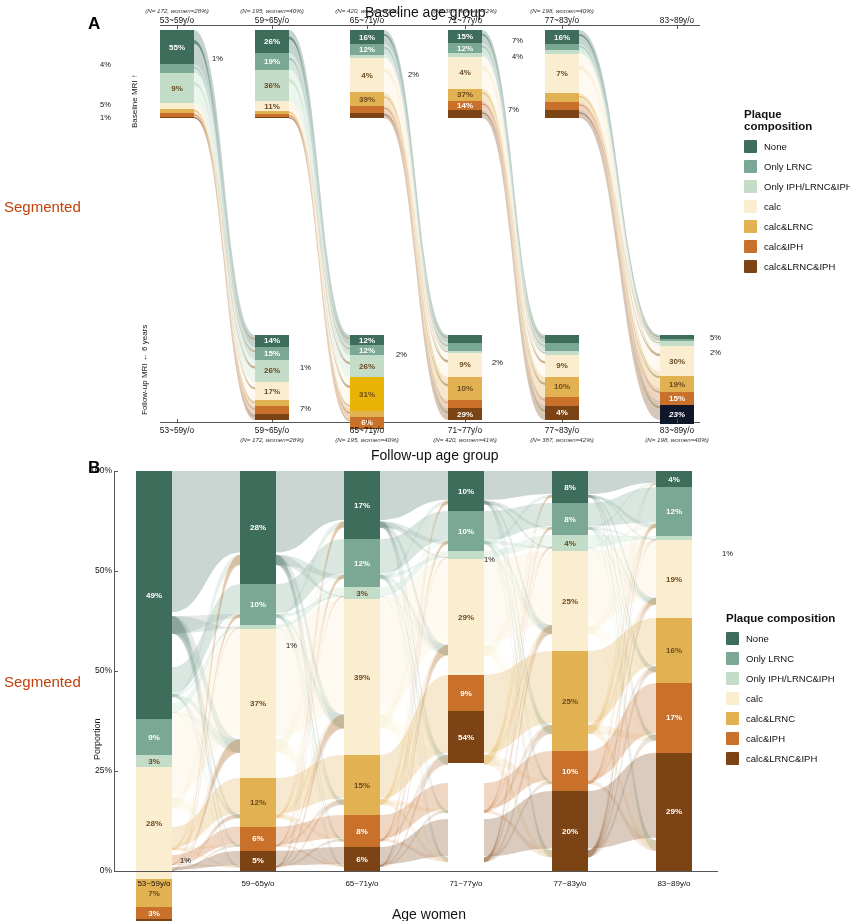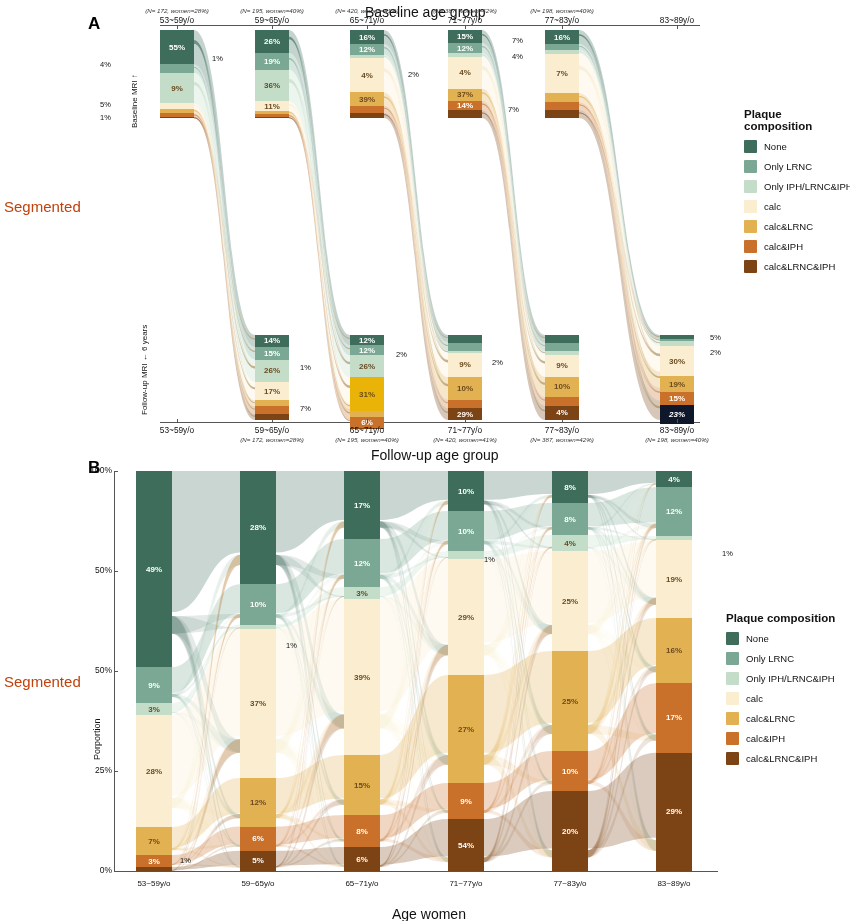--- a/index.html
+++ b/index.html
@@ -807,21 +807,21 @@
       <path d="M470,328 C504,328 504,289.63265306122446 538,289.63265306122446 L538,374.85714285714283 C504,374.85714285714283 504,385.6 470,385.6 Z" fill="#7c4415" opacity="0.28"></path>
       <path d="M470,387.2 C504,387.2 504,20.081632653061227 538,20.081632653061227 L538,21.551020408163268 C504,21.551020408163268 504,394.4 470,394.4 Z" fill="#7c4415" opacity="0.14"></path>
       <path d="M470,387.2 C504,387.2 504,60.57142857142857 538,60.57142857142857 L538,64.9795918367347 C504,64.9795918367347 504,394.4 470,394.4 Z" fill="#7c4415" opacity="0.14"></path>
       <path d="M470,387.2 C504,387.2 504,76.3265306122449 538,76.3265306122449 L538,77.12653061224489 C504,77.12653061224489 504,394.4 470,394.4 Z" fill="#7c4415" opacity="0.14"></path>
       <path d="M470,387.2 C504,387.2 504,134.77551020408163 538,134.77551020408163 L538,141.75510204081633 C504,141.75510204081633 504,394.4 470,394.4 Z" fill="#7c4415" opacity="0.14"></path>
       <path d="M470,387.2 C504,387.2 504,203.265306122449 538,203.265306122449 L538,209.14285714285717 C504,209.14285714285717 504,394.4 470,394.4 Z" fill="#7c4415" opacity="0.14"></path>
       <path d="M470,387.2 C504,387.2 504,271.59183673469386 538,271.59183673469386 L538,277.83673469387753 C504,277.83673469387753 504,394.4 470,394.4 Z" fill="#7c4415" opacity="0.14"></path>
     </svg>
   <div id="b-bars">
       <div class="bar" style="left: 18px; top: 8px; height: 400px; width: 36px;">
-        <div class="seg" style="height: 196px; background: rgb(63, 109, 92);">
+        <div class="seg" style="height: 248px; background: rgb(63, 109, 92);">
           <span>49%</span>
         </div>
         <div class="seg" style="height: 36px; background: rgb(122, 168, 148);">
           <span>9%</span>
         </div>
         <div class="seg dark-text" style="height: 12px; background: rgb(195, 221, 201);">
           <span>3%</span>
         </div>
         <div class="seg dark-text" style="height: 112px; background: rgb(251, 238, 208);">
           <span>28%</span>
@@ -881,23 +881,20 @@
       <div class="bar" style="left: 330px; top: 8px; height: 400px; width: 36px;">
         <div class="seg" style="height: 40px; background: rgb(63, 109, 92);">
           <span>10%</span>
         </div>
         <div class="seg" style="height: 40px; background: rgb(122, 168, 148);">
           <span>10%</span>
         </div>
         <div class="seg dark-text" style="height: 8px; background: rgb(195, 221, 201);"></div>
         <div class="seg dark-text" style="height: 116px; background: rgb(251, 238, 208);">
           <span>29%</span>
-        </div>
-        <div class="seg dark-text" style="height: 108px; background: rgb(226, 177, 82);">
-          <span>27%</span>
         </div>
         <div class="seg" style="height: 36px; background: rgb(201, 113, 42);">
           <span>9%</span>
         </div>
         <div class="seg" style="height: 52px; background: rgb(124, 68, 21);">
           <span>54%</span>
         </div>
       </div>
       <div class="bar" style="left: 434px; top: 8px; height: 400px; width: 36px;">
         <div class="seg" style="height: 32px; background: rgb(63, 109, 92);">

